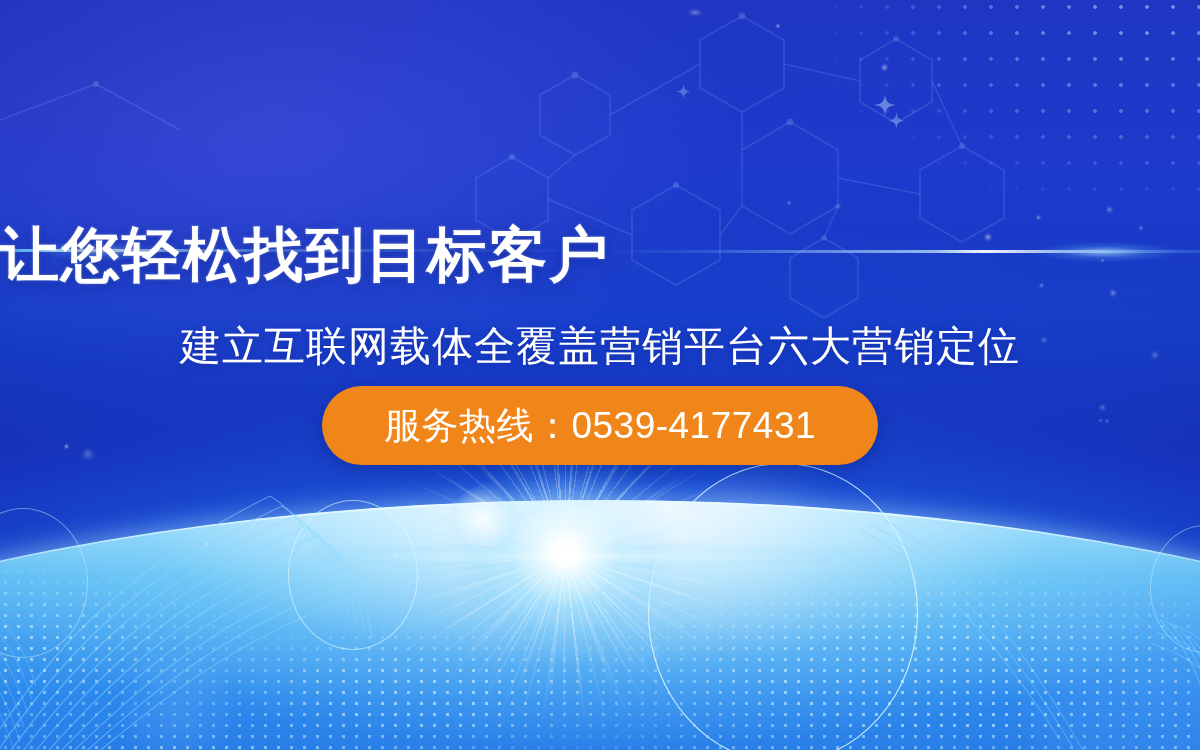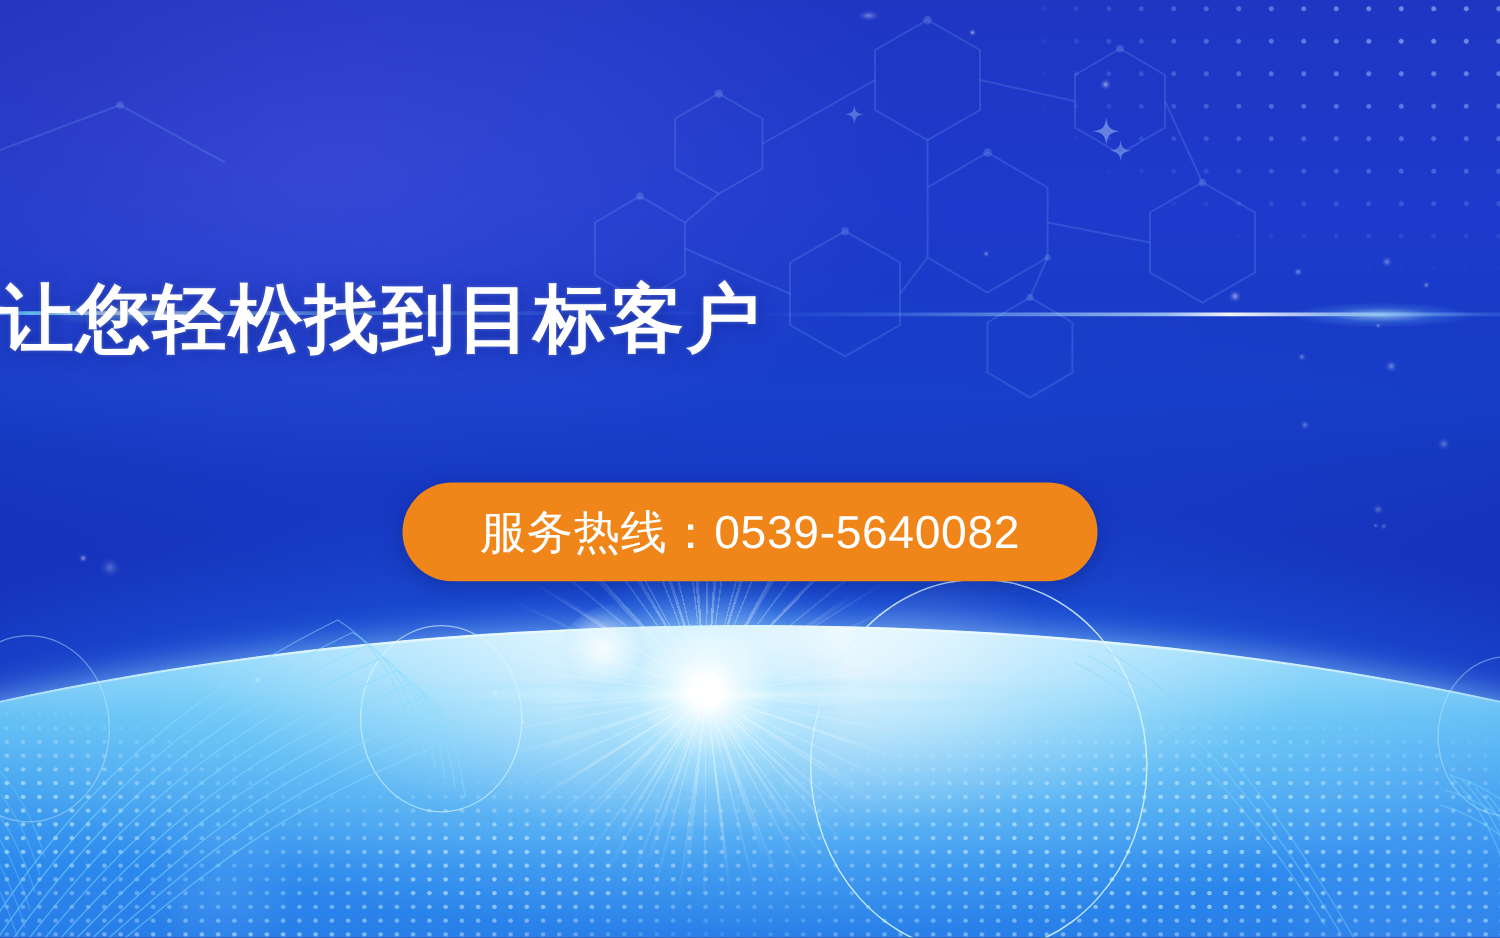--- a/index.html
+++ b/index.html
@@ -342,19 +342,20 @@
     <path d="M11 0 C12 8 14 10 22 11 C14 12 12 14 11 22 C10 14 8 12 0 11 C8 10 10 8 11 0 Z" fill="rgba(190,225,255,.36)"></path>
   </svg>
   <svg class="spark" style="left:676px;top:84px;width:15px;height:15px;" viewBox="0 0 22 22">
     <path d="M11 0 C12 8 14 10 22 11 C14 12 12 14 11 22 C10 14 8 12 0 11 C8 10 10 8 11 0 Z" fill="rgba(190,225,255,.32)"></path>
   </svg>
 
   <div id="content">
 
     <h1 id="headline">让您轻松找到目标客户</h1>
 
+    <p id="subhead">建立互联网载体全覆盖营销平台六大营销定位</p>
 
     <div id="cta-wrap">
-      <button id="cta-button">服务热线：0539-5640082</button>
+      <button id="cta-button">服务热线：0539-4177431</button>
     </div>
 
   </div>
 </div>
 
 </body></html>

